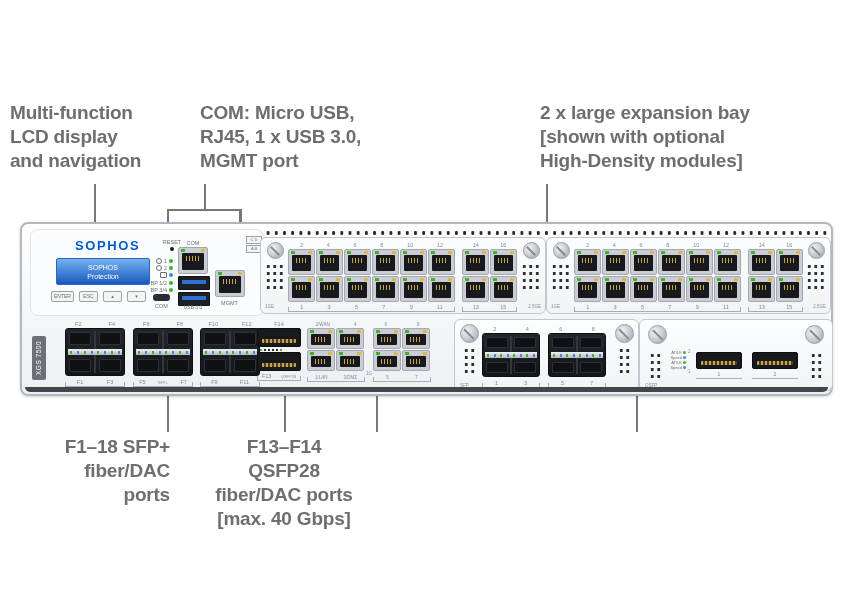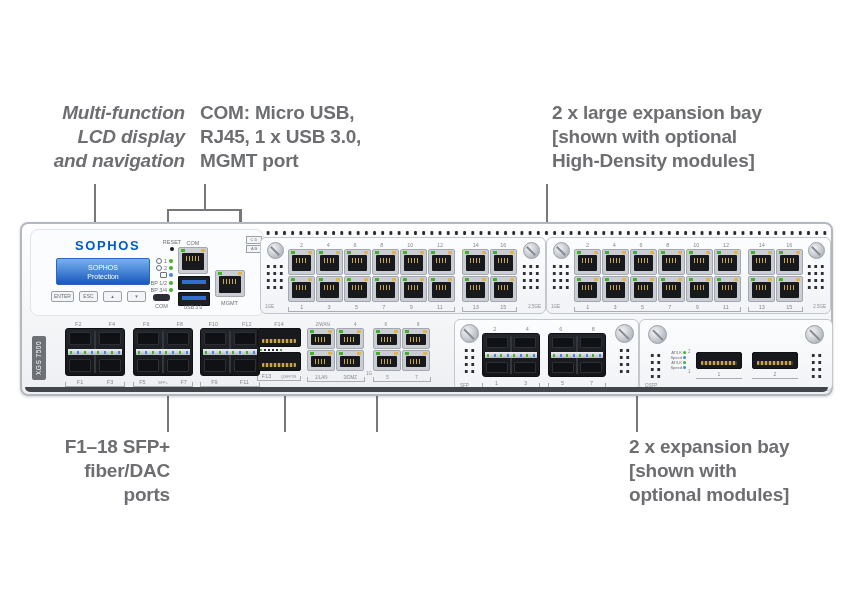--- a/index.html
+++ b/index.html
@@ -1,23 +1,23 @@
 <!DOCTYPE html>
 <html><head>
 <meta charset="utf-8">
 <style>
   html,body{margin:0;padding:0;background:#fff;}
   #canvas{position:relative;width:850px;height:610px;background:#fff;overflow:hidden;
           font-family:"Liberation Sans",sans-serif;}
   
   .anno{position:absolute;font-weight:bold;font-size:19px;line-height:24px;color:#6d6e71;
         white-space:pre-line;letter-spacing:-0.2px;}
-  #an-t1{left:10px;top:101px;width:175px;text-align:right;font-style:italic;}
+  #an-t1{left:10px;top:101px;width:175px;text-align:left;}
   #an-t2{left:200px;top:101px;width:215px;text-align:left;}
-  #an-t3{left:540px;top:101px;width:275px;text-align:left;margin-left:12px;}
+  #an-t3{left:540px;top:101px;width:275px;text-align:left;}
   #an-b1{left:18px;top:435px;width:152px;text-align:right;}
   #an-b2{left:208px;top:435px;width:152px;text-align:center;}
   #an-b3{left:368px;top:435px;width:220px;text-align:left;}
   #an-b4{left:629px;top:435px;width:205px;text-align:left;}
   
   .lead{position:absolute;background:#77787b;}
   
   #device{position:absolute;left:20px;top:222px;width:813px;height:174px;box-sizing:border-box;
           border:2px solid #b3b7bf;border-radius:8px;
           background:linear-gradient(#fefefe,#edeff2);box-shadow:0 1px 3px rgba(0,0,0,.18);}
@@ -187,23 +187,24 @@
 and navigation</div>
   <div class="anno" id="an-t2">COM: Micro USB,
 RJ45, 1 x USB 3.0,
 MGMT port</div>
   <div class="anno" id="an-t3">2 x large expansion bay
 [shown with optional
 High-Density modules]</div>
   <div class="anno" id="an-b1">F1–18 SFP+
 fiber/DAC
 ports</div>
-  <div class="anno" id="an-b4">2 x expansion bay
-[shown with
-optional modules]</div>
+  <div class="anno" id="an-b2">F13–F14
+QSFP28
+fiber/DAC ports
+[max. 40 Gbps]</div>
 
   <div class="lead" style="left:94px;top:184px;width:2px;height:68px;"></div>
   <div class="lead" style="left:204px;top:184px;width:2px;height:27px;"></div>
   <div class="lead" style="left:167px;top:209px;width:75px;height:2px;"></div>
   <div class="lead" style="left:167px;top:209px;width:2px;height:29px;"></div>
   <div class="lead" style="left:239px;top:209px;width:3px;height:51px;"></div>
   <div class="lead" style="left:546px;top:184px;width:2px;height:47px;"></div>
   <div class="lead" style="left:167px;top:396px;width:2px;height:36px;"></div>
   <div class="lead" style="left:284px;top:396px;width:2px;height:36px;"></div>
   <div class="lead" style="left:376px;top:396px;width:2px;height:36px;"></div>

